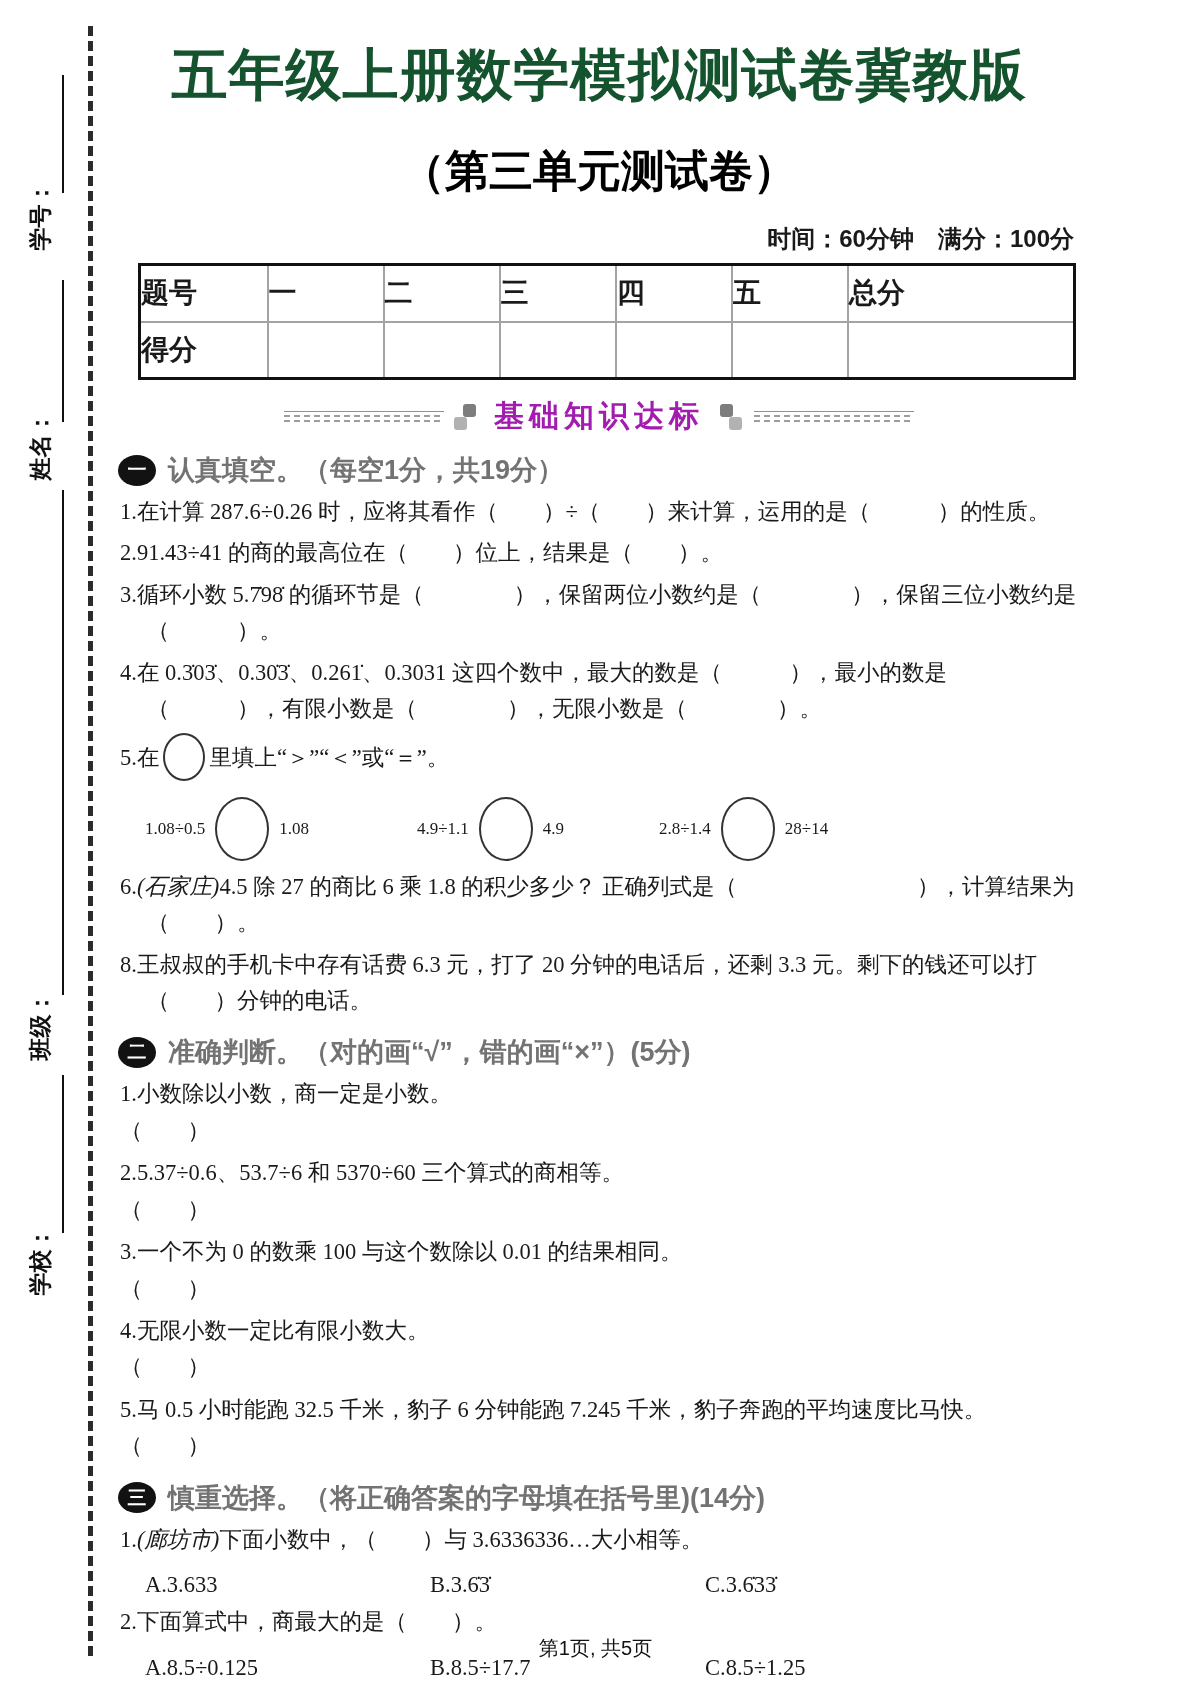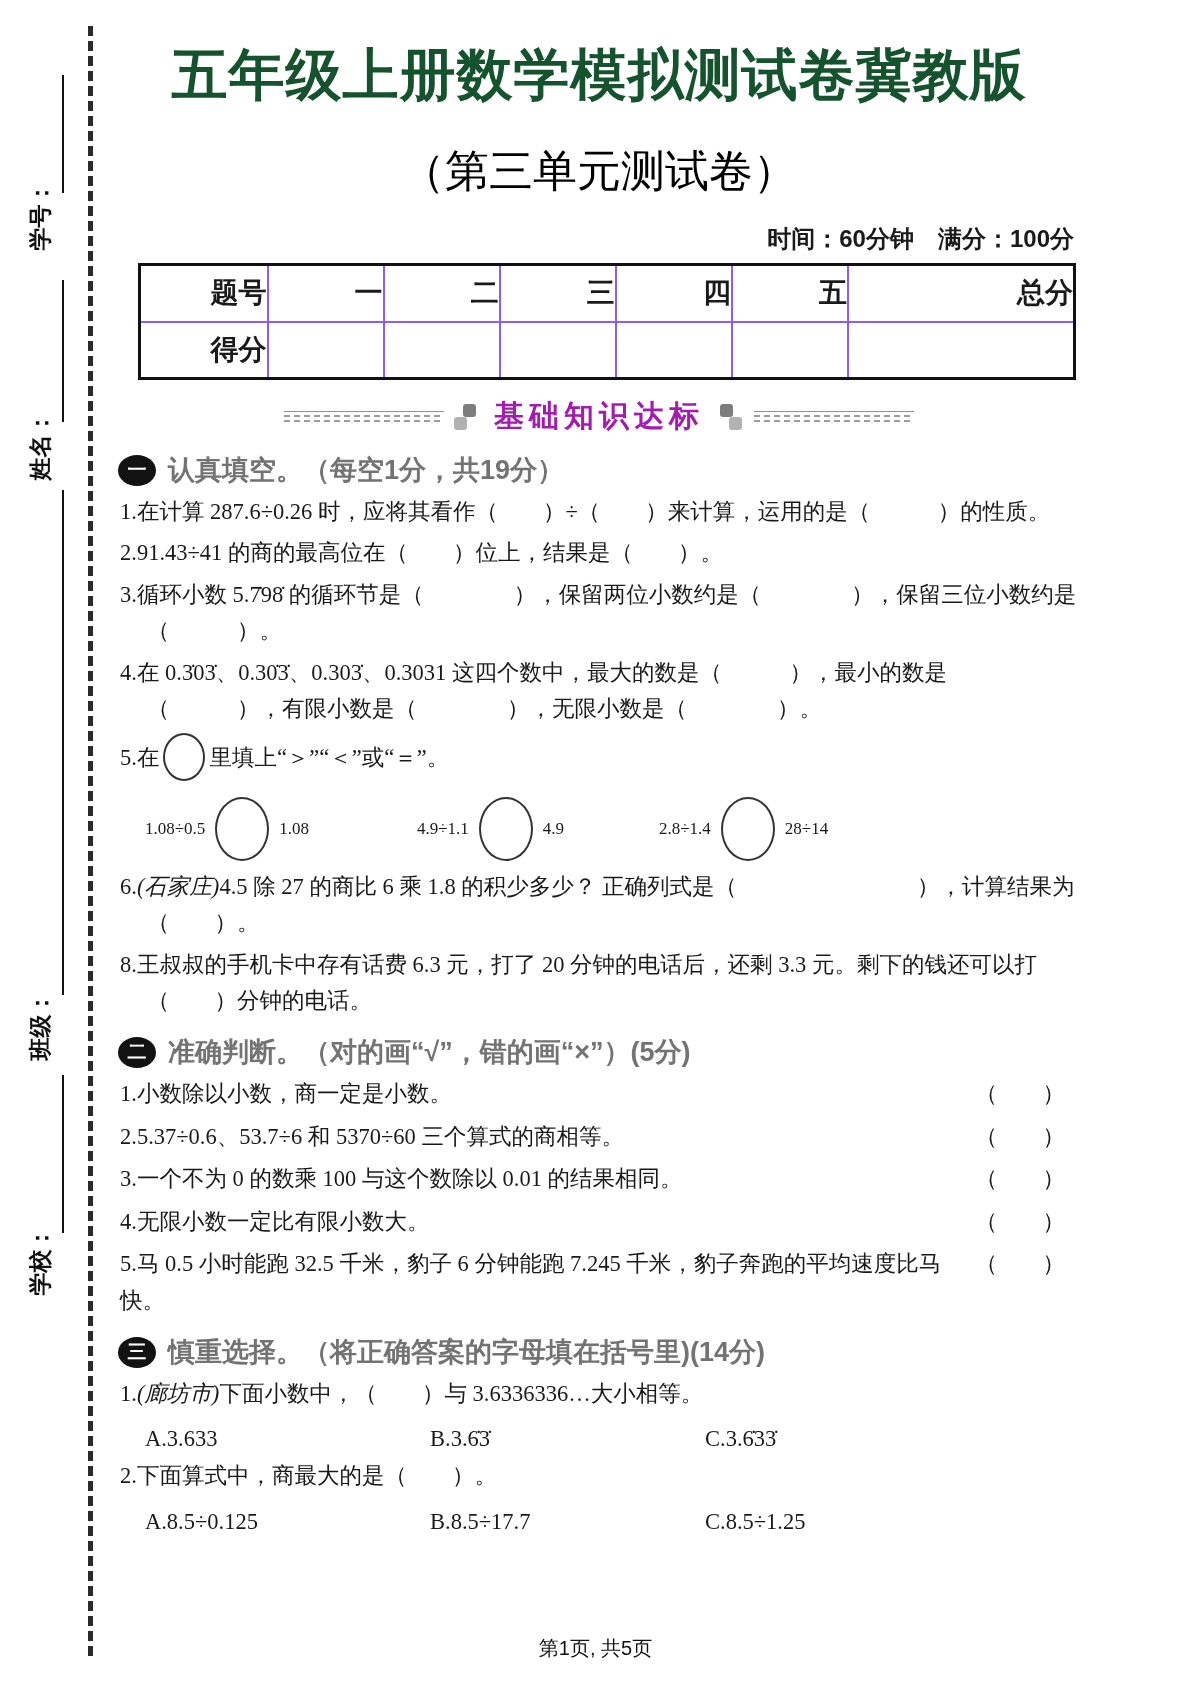--- a/index.html
+++ b/index.html
@@ -27,31 +27,31 @@
   
   .main { position:absolute; left:118px; top:0; width:962px; }
 
   .title {
     margin-top:38px; text-align:center;
     font-family:"Liberation Sans", sans-serif; font-weight:bold;
     font-size:56px; letter-spacing:1px; color:#14532d;
   }
   .subtitle {
     margin-top:28px; text-align:center;
-    font-family:"Liberation Sans", sans-serif; font-weight:normal;
+    font-family:"Liberation Sans", sans-serif; font-weight:bold;
     font-size:44px; color:#000;
   }
   .meta {
     margin-top:22px; text-align:right; padding-right:6px;
     font-family:"Liberation Sans", sans-serif; font-weight:bold; font-size:24px;
   }
 
   table.score { border-collapse:collapse; margin-top:8px; margin-left:20px; width:938px; }
   table.score td {
-    border:2px solid #8b5cf6; height:57px; text-align:right; vertical-align:middle;
+    border:2px solid #a3a3a3; height:57px; text-align:left; vertical-align:middle;
     font-family:"Liberation Sans", sans-serif; font-weight:bold; font-size:28px;
   }
   table.score { border:3px solid #111; }
   td.qcol { width:128px; }
 
   
   .banner { margin-top:16px; display:flex; align-items:center; justify-content:center; gap:10px; }
   .banner-title {
     font-family:"Liberation Sans", sans-serif; font-weight:bold; font-size:30px;
     color:#a21caf; letter-spacing:5px; padding:0 6px;
@@ -86,21 +86,21 @@
   }
   .circle.small { width:42px; height:48px; margin:0 4px 6px 4px; }
   .circle.big   { width:54px; height:64px; margin:0 10px; }
 
   .cmp-row { display:flex; margin:10px 0 8px 27px; align-items:center; }
   .cmp { display:flex; align-items:center; font-size:17px; }
   .cmp1 { width:272px; } .cmp2 { width:242px; }
 
   .judge-row {
     display:flex; justify-content:space-between; align-items:baseline;
-    font-size:22.5px; line-height:1.62; margin:6px 0 6px 2px; width:945px;
+    font-size:22.5px; line-height:1.62; margin:6px 0 6px 2px; width:945px;flex-direction:column;
   }
   .opts { display:flex; margin:14px 0 6px 27px; font-size:22.5px; }
   .opt1 { width:285px; } .opt2 { width:275px; }
 
   .footer {
     position:absolute; bottom:22px; left:0; width:100%; text-align:center;
     font-family:"Liberation Sans", sans-serif; font-size:20px; color:#111;
   }
 </style>
 </head>
@@ -170,21 +170,21 @@
     </div>
 
     <div class="sec-head">
       <div class="sec-oval">一</div>
       <div class="sec-title">认真填空。（每空1分，共19分）</div>
     </div>
 
     <div class="q">1.在计算 287.6÷0.26 时，应将其看作（　　）÷（　　）来计算，运用的是（　　　）的性质。</div>
     <div class="q">2.91.43÷41 的商的最高位在（　　）位上，结果是（　　）。</div>
     <div class="q">3.循环小数 5.7̇98̇ 的循环节是（　　　　），保留两位小数约是（　　　　），保留三位小数约是（　　　）。</div>
-    <div class="q">4.在 0.3̇03̇、0.30̇3̇、0.303̇、0.3031 这四个数中，最大的数是（　　　），最小的数是（　　　），有限小数是（　　　　），无限小数是（　　　　）。</div>
+    <div class="q">4.在 0.3̇03̇、0.30̇3̇、0.261̇、0.3031 这四个数中，最大的数是（　　　），最小的数是（　　　），有限小数是（　　　　），无限小数是（　　　　）。</div>
 
     <div class="q"><span>5.在</span><span class="circle small"></span><span>里填上“＞”“＜”或“＝”。</span></div>
 
     <div class="cmp-row">
       <div class="cmp cmp1">
         <span>1.08÷0.5</span>
         <span class="circle big"></span>
         <span>1.08</span>
       </div>
       <div class="cmp cmp2">

